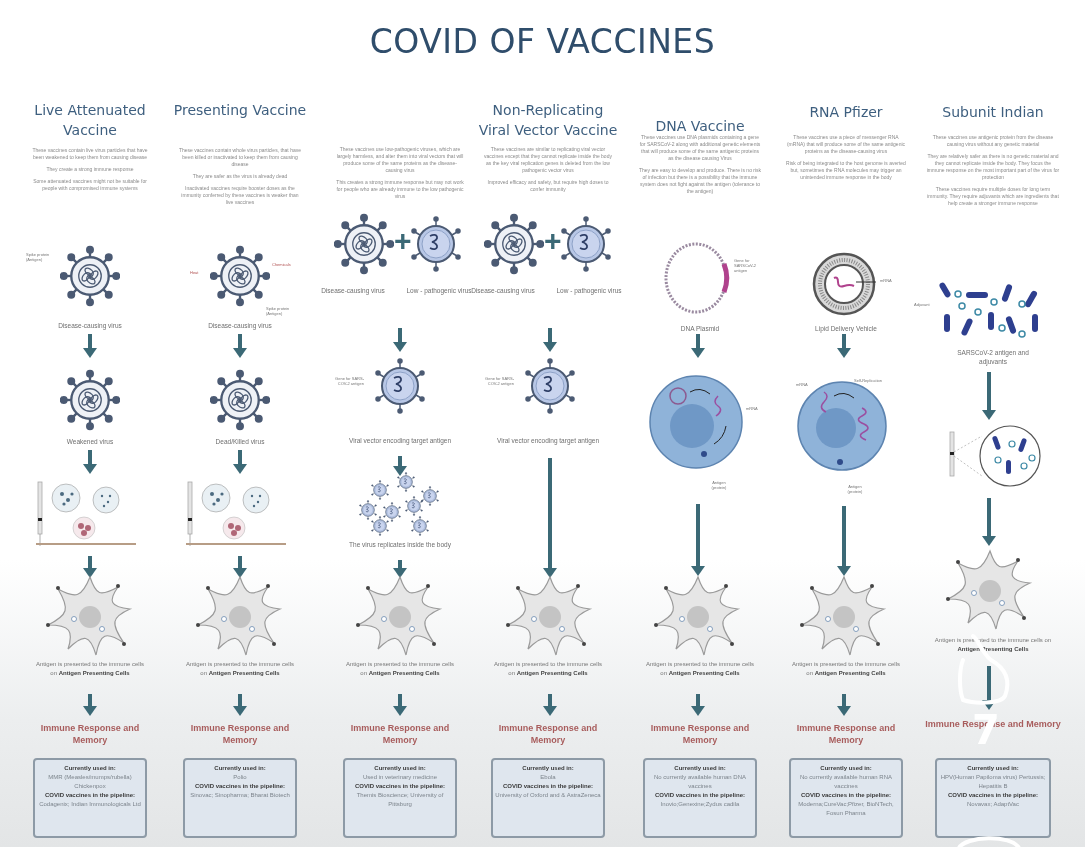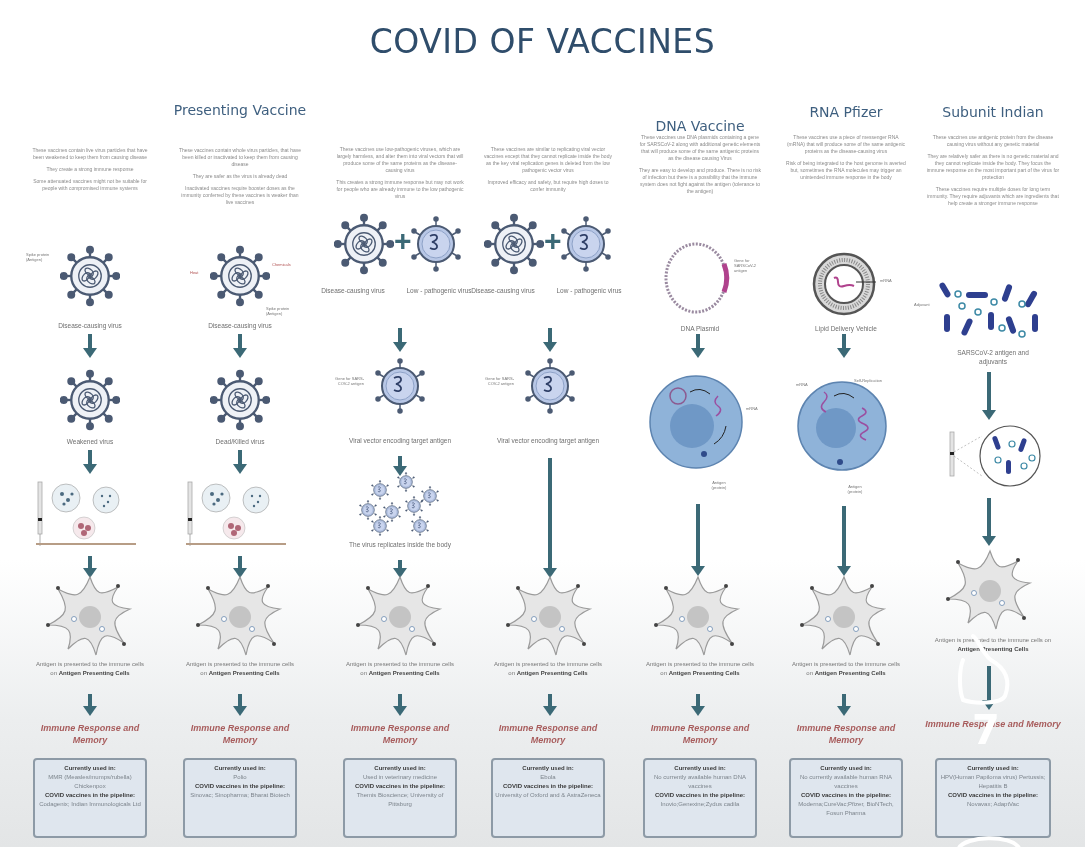--- a/index.html
+++ b/index.html
@@ -30,21 +30,21 @@
   .arrow .head {
     position: absolute; left: 0; bottom: 0; width: 0; height: 0;
     border-left: 7px solid transparent; border-right: 7px solid transparent;
     border-top: 10px solid #3b6976;
   }
   .caption { position: absolute; left: 0; width: 100%; text-align: center; font-size: 6.5px; line-height: 9px; color: #6e6e6e; }
   .apc-cap { position: absolute; left: 0; width: 100%; text-align: center; font-size: 6px; line-height: 8.5px; color: #777; }
   .apc-cap b { color: #444; }
   .immune {
     position: absolute; left: 0; width: 100%; text-align: center;
-    font-size: 9px; line-height: 12px; font-weight: bold; color: #a85d5d; font-style: italic;
+    font-size: 9px; line-height: 12px; font-weight: bold; color: #a85d5d;
   }
   .usedbox {
     position: absolute; left: 50%; transform: translateX(-50%);
     width: 114px; height: 80px; top: 658px;
     background: #dfe6ee; border: 2px solid #8d9aa6; border-radius: 4px;
     text-align: center; font-size: 6px; line-height: 9px; color: #7c848c; padding-top: 4px;
   }
   .usedbox b { color: #3a3a3a; display: block; }
   .svg-abs { position: absolute; }
   .annot { position: absolute; font-size: 4px; color: #777; line-height: 5px; }
@@ -135,20 +135,21 @@
       <g fill="#b06777">
           <circle cx="-15" cy="14" r="3"></circle>
           <circle cx="-8" cy="16" r="3"></circle>
           <circle cx="-12" cy="21" r="3"></circle>
         </g>
     </g>
   </defs>
 </svg>
 
 <div class="col" style="left:20px;width:140px;">
+  <div class="col-head">Live Attenuated Vaccine</div>
   <div class="desc" style="top:47px;">
     <p>These vaccines contain live virus particles that have been weakened to keep them from causing disease</p>
     <p>They create a strong immune response</p>
     <p>Some attenuated vaccines might not be suitable for people with compromised immune systems</p>
   </div>
   <span class="annot" style="left:6px;top:152px;width:30px;">Spike protein (Antigen)</span>
   <svg class="svg-abs" style="left:40px;top:144px" width="60" height="64" viewBox="-32 -32 64 64">
       <use href="#virus"></use>
     </svg>
   <div class="caption" style="top:221px">Disease-causing virus</div>
@@ -291,20 +292,21 @@
   <div class="immune" style="top:622px;padding:0 10px">Immune Response and Memory</div>
   <div class="usedbox">
     <b>Currently used in:</b>
     <span>Used in veterinary medicine</span>
     <b>COVID vaccines in the pipeline:</b>
     <span>Themis Bioscience; University of Pittsburg</span>
   </div>
 </div>
 
 <div class="col" style="left:476px;width:144px;">
+  <div class="col-head">Non-Replicating Viral Vector Vaccine</div>
   <div class="desc" style="top:46px;">
     <p>These vaccines are similar to replicating viral vector vaccines except that they cannot replicate inside the body as the key viral replication genes is deleted from the low pathogenic vector virus</p>
     <p>Improved efficacy and safety, but require high doses to confer immunity</p>
   </div>
   <svg class="svg-abs" style="left:8px;top:112px" width="60" height="64" viewBox="-32 -32 64 64">
       <use href="#virus"></use>
     </svg>
   <div class="svg-abs" style="left:68px;top:126px;font-size:30px;color:#3b6976;font-weight:bold;line-height:30px">+</div>
   <svg class="svg-abs" style="left:82px;top:116px" width="56" height="56" viewBox="-28 -28 56 56">
       <use href="#vector"></use>

